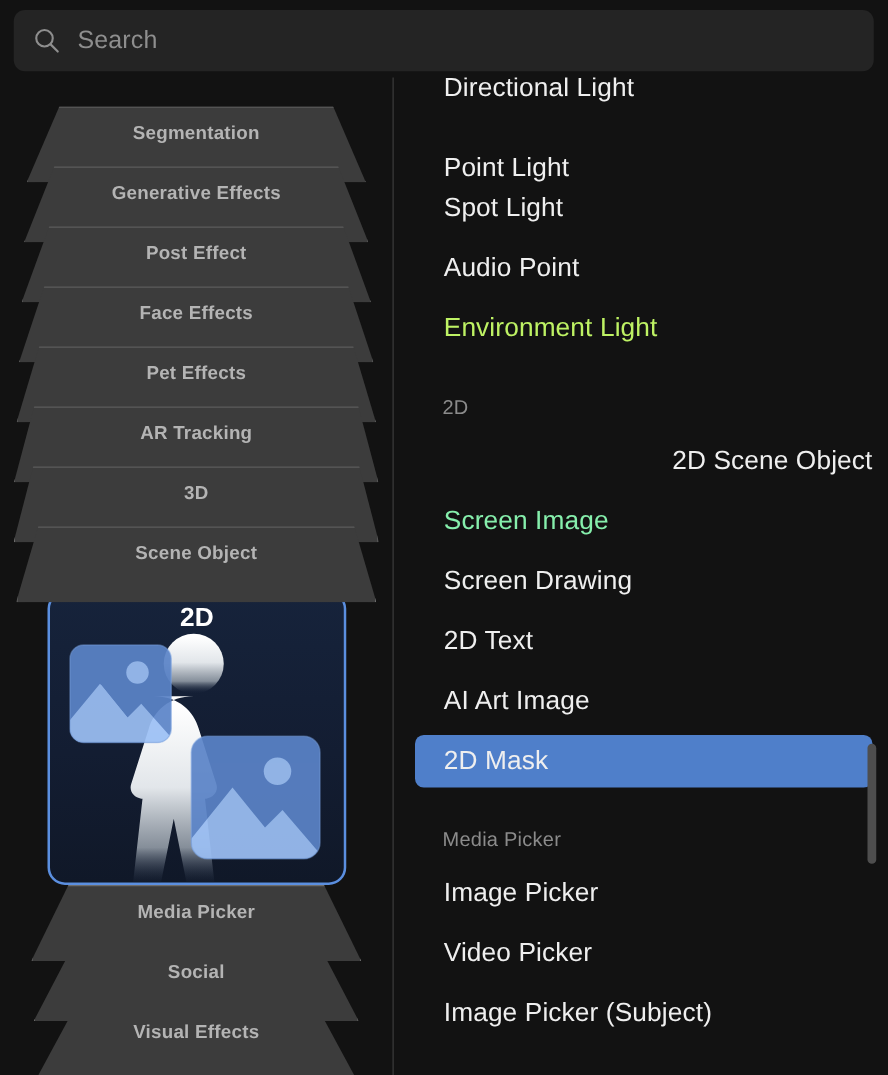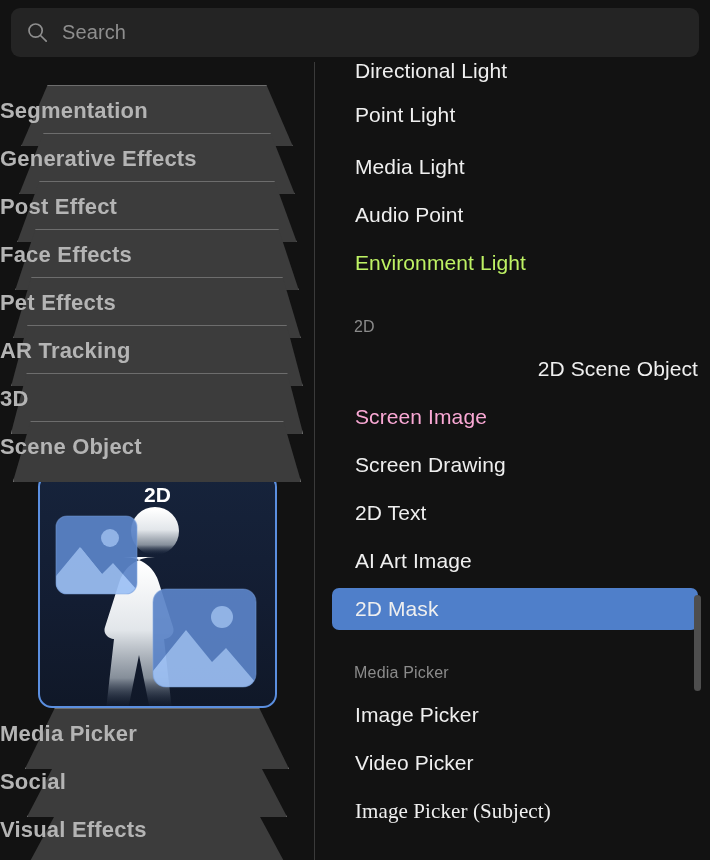--- a/index.html
+++ b/index.html
@@ -36,21 +36,22 @@
   }
   .tab .shape {
     position:absolute; inset:0;
     background:#3c3c3c;
     border:1px solid #6d6d6d;
     border-bottom:none;
     border-radius:13px 13px 0 0;
   }
   .tab .label {
     position:absolute; left:0; right:0; top:13px;
-    color:#b4b4b4; font-size:22px; font-weight:bold;
+    text-align:center;
+    color:#b4b4b4; font-size:15px; font-weight:bold;
     letter-spacing:.2px;
     white-space:nowrap;
   }
 
   
   #tab-selected {
     position:absolute; left:38px; top:473px; width:239px; height:235px;
     background:linear-gradient(180deg,#16233b 0%,#131d32 55%,#101828 100%);
     border:2px solid #5b8fe0;
     border-radius:14px;
@@ -203,38 +204,38 @@
       </g>
     </svg>
   </div>
 
   <div id="divider"></div>
 
   <div id="listpanel">
       <div class="row" style="top: -12px;">
         <span class="rlabel" style="color: rgb(239, 239, 239);">Directional Light</span>
       </div>
-      <div class="row" style="top: 32px; align-items: center;">
+      <div class="row" style="top: 52px; align-items: center;">
         <span class="rlabel" style="color: rgb(239, 239, 239);">Point Light</span>
       </div>
       <div class="row" style="top: 84px;">
-        <span class="rlabel" style="color: rgb(239, 239, 239);">Media Light</span>
+        <span class="rlabel" style="color: rgb(239, 239, 239);">Spot Light</span>
       </div>
       <div class="row" style="top: 132px;">
         <span class="rlabel" style="color: rgb(239, 239, 239);">Audio Point</span>
       </div>
       <div class="row" style="top: 180px;">
         <span class="rlabel" style="color: #bef264;">Environment Light</span>
       </div>
       <div class="sec-head" style="top: 256px; color: rgb(139, 139, 139);">2D</div>
       <div class="row" style="top: 286px; justify-content: flex-end;">
         <span class="rlabel" style="color: rgb(239, 239, 239);">2D Scene Object</span>
       </div>
       <div class="row" style="top: 334px;">
-        <span class="rlabel" style="color: #f9a8d4;">Screen Image</span>
+        <span class="rlabel" style="color: #86efac;">Screen Image</span>
       </div>
       <div class="row" style="top: 382px;">
         <span class="rlabel" style="color: rgb(239, 239, 239);">Screen Drawing</span>
       </div>
       <div class="row" style="top: 430px;">
         <span class="rlabel" style="color: rgb(239, 239, 239);">2D Text</span>
       </div>
       <div class="row" style="top: 478px;">
         <span class="rlabel" style="color: rgb(239, 239, 239);">AI Art Image</span>
       </div>
@@ -242,18 +243,18 @@
         <span class="rlabel" style="color: rgb(239, 239, 239);">2D Mask</span>
       </div>
       <div class="sec-head" style="top: 602px; color: rgb(139, 139, 139);">Media Picker</div>
       <div class="row" style="top: 680px;">
         <span class="rlabel" style="color: rgb(239, 239, 239);">Video Picker</span>
       </div>
       <div class="row" style="top: 632px;">
         <span class="rlabel" style="color: rgb(239, 239, 239);">Image Picker</span>
       </div>
       <div class="row" style="top: 728px;">
-        <span class="rlabel" style="color: rgb(239, 239, 239); font-family: Liberation Serif, serif;">Image Picker (Subject)</span>
+        <span class="rlabel" style="color: rgb(239, 239, 239);">Image Picker (Subject)</span>
       </div>
     </div>
 
   <div id="scrollthumb"></div>
 </div>
 
 </body></html>

